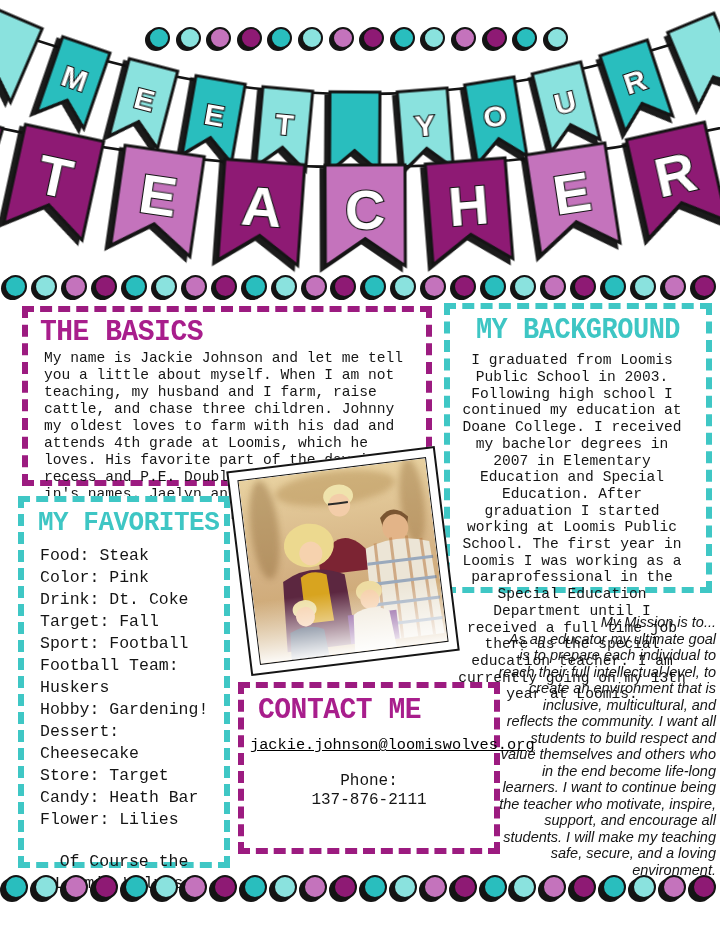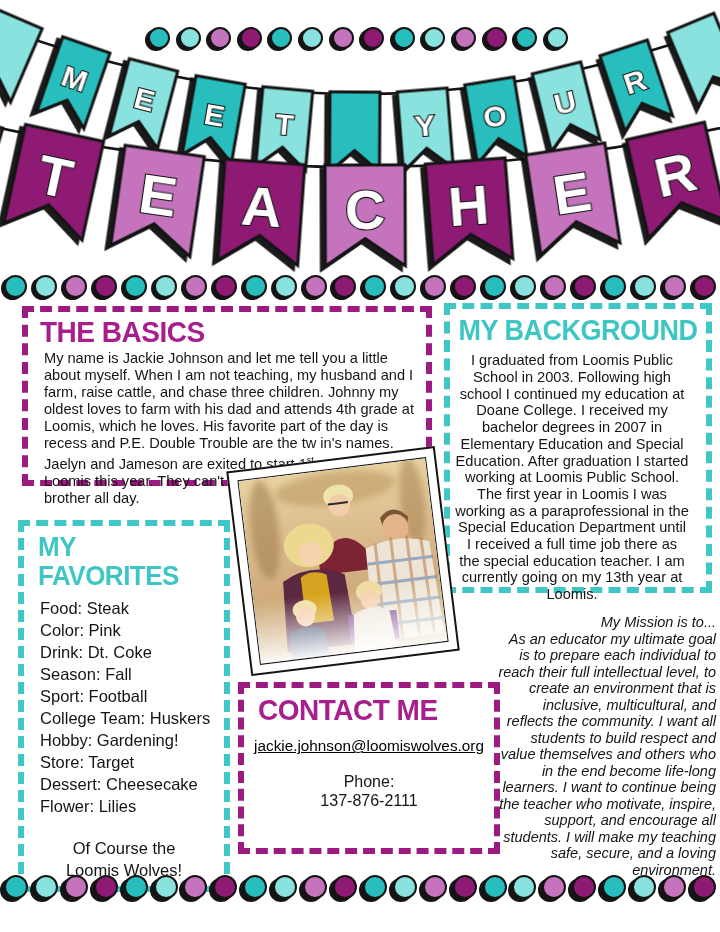--- a/index.html
+++ b/index.html
@@ -10,34 +10,34 @@
   .dot{border-radius:50%;border:2px solid #141414;box-sizing:border-box;box-shadow:-3px 2px 0 #141414;flex:0 0 auto;}
   .dots-top .dot{width:22px;height:22px;}
   .dots-middle .dot{width:23px;height:23px;}
   .dots-bottom .dot{width:24px;height:24px;box-shadow:-4px 3px 0 #141414;}
   
   .banner-row{position:absolute;left:0;top:0;width:720px;height:932px;pointer-events:none;z-index:3;}
   .string-svg{position:absolute;left:0;top:0;width:720px;height:932px;overflow:visible;}
   .pennant{position:absolute;overflow:visible;transform-origin:50% 0;
            filter:drop-shadow(-4px 4px 0 rgba(15,15,15,0.95));}
   
-  .box{position:absolute;box-sizing:border-box;background:#fff;z-index:1;}
+  .box{position:absolute;box-sizing:border-box;background:#fff;z-index:1;font-family:Liberation Mono, monospace;}
   .box.teal{border:6px dashed #3fc7c5;}
   .box.magenta{border:6px dashed #9c1b80;}
   .sec-title{font-weight:bold;letter-spacing:-0.5px;margin:0;line-height:1.05;transform:scaleY(1.08);transform-origin:left top;}
   .sec-title.magenta-t{color:#a81e8c;}
   .sec-title.teal-t{color:#3ec6c4;}
   .basics-box{left:22px;top:306px;width:410px;height:180px;padding:4px 8px 0 8px;}
   .basics-title{font-size:28px;margin-left:4px;}
   .basics-body{font-size:14.6px;line-height:17px;margin:5px 2px 0 8px;}
   .basics-body sup{font-size:9px;}
   .bg-box{left:444px;top:303px;width:268px;height:290px;padding:4px 5px 0 5px;text-align:center;}
   .bg-title{font-size:27px;transform-origin:center top;margin-top:2px;}
   .bg-body{font-size:14.6px;line-height:16.7px;margin:9px 12px 0 0;}
-  .fav-box{left:18px;top:520px;width:212px;height:372px;padding:2px 4px 0 4px;}
+  .fav-box{left:18px;top:496px;width:212px;height:372px;padding:2px 4px 0 4px;}
   .fav-title{font-size:26px;margin:4px 0 0 10px;}
   .fav-list{list-style:none;margin:10px 0 0 0;padding:0 0 0 12px;font-size:16.5px;line-height:22px;}
   .fav-footer{text-align:center;font-size:16.5px;line-height:22px;margin-top:20px;white-space:pre-line;}
   .contact-box{left:238px;top:682px;width:262px;height:172px;padding:2px 6px 0 6px;z-index:4;}
   .contact-title{font-size:28px;margin:4px 0 0 8px;}
   .contact-body{text-align:center;font-size:15.5px;line-height:19px;margin-top:13px;}
   .contact-body .lbl{display:block;}
   .email-link{color:#000000;text-decoration:underline;font-size:15.3px;}
   .phone-group{margin-top:17px;font-size:16px;}
   
@@ -217,26 +217,27 @@
     <h2 class="sec-title teal-t bg-title" style="transform-origin:center top;">MY BACKGROUND</h2>
     <p class="bg-body">I graduated from Loomis Public School in 2003. Following high school I continued my education at Doane College. I received my bachelor degrees in 2007 in Elementary Education and Special Education. After graduation I started working at Loomis Public School.  The first year in Loomis I was working as a paraprofessional in the Special Education Department until I received a full time job there as the special education teacher.  I am currently going on my 13th year at Loomis.</p>
   </section>
 
   <section class="box teal fav-box">
     <h2 class="sec-title teal-t fav-title">MY FAVORITES</h2>
     <ul class="fav-list">
         <li>Food: Steak</li>
         <li>Color: Pink</li>
         <li>Drink: Dt. Coke</li>
-        <li>Season: Fall</li>
+        <li>Target: Fall</li>
         <li>Sport: Football</li>
-        <li>College Team: Huskers</li>
+        <li>Football Team: Huskers</li>
         <li>Hobby: Gardening!</li>
+        <li>Dessert: Cheesecake</li>
         <li>Store: Target</li>
-        <li>Dessert: Cheesecake</li>
+        <li>Candy: Heath Bar</li>
         <li>Flower: Lilies</li>
       </ul>
     <div class="fav-footer">Of Course the
 Loomis Wolves!</div>
   </section>
 
   <div class="photo-frame">
     <div class="photo-inner">
       <svg viewBox="0 0 188 178" preserveAspectRatio="none">
         <defs>

